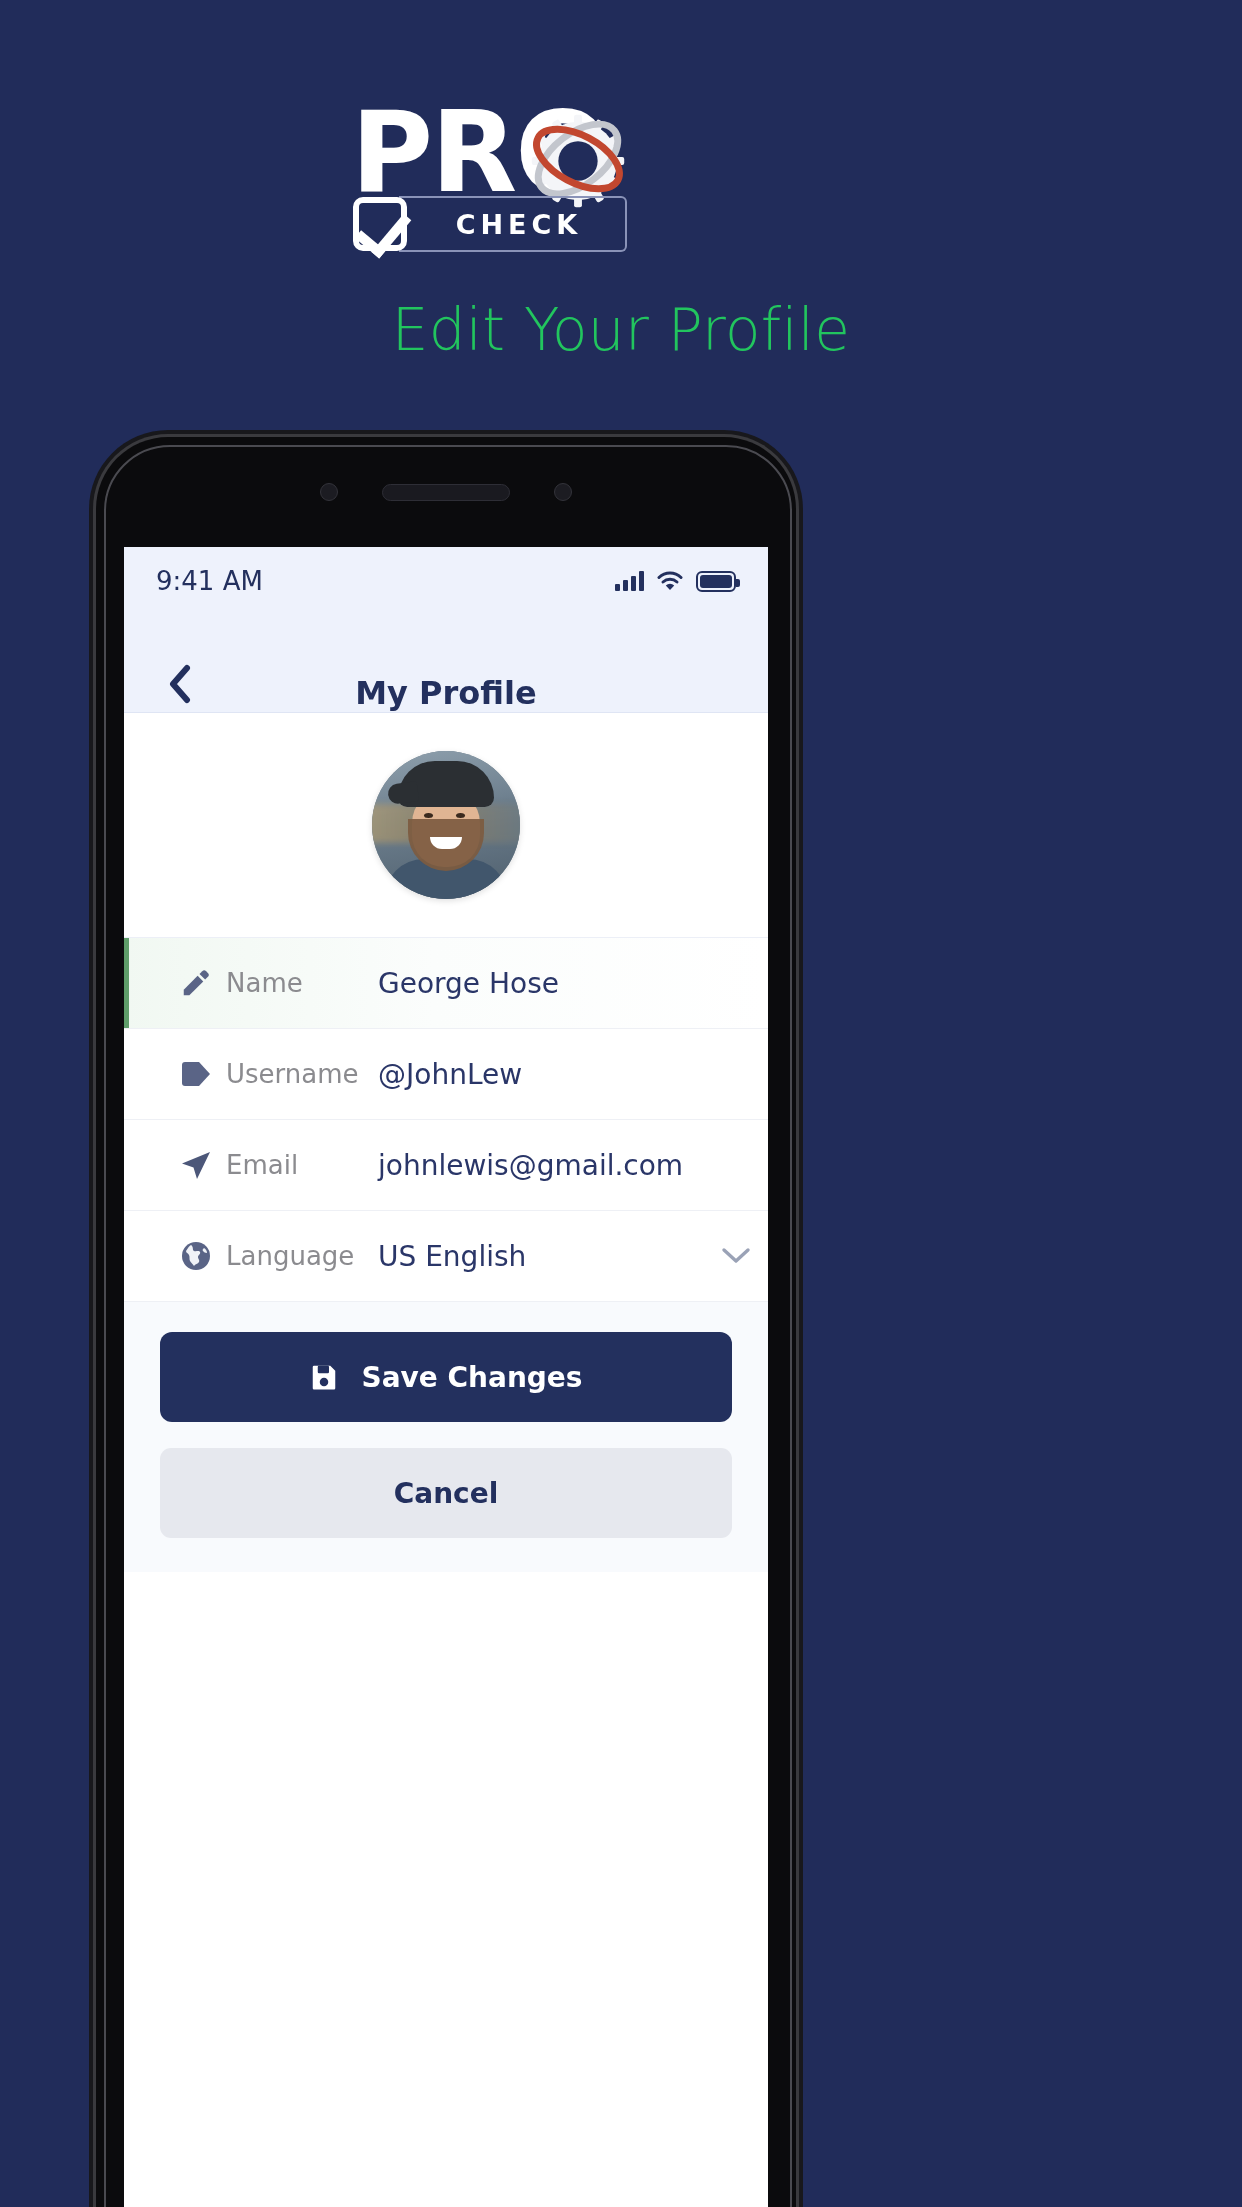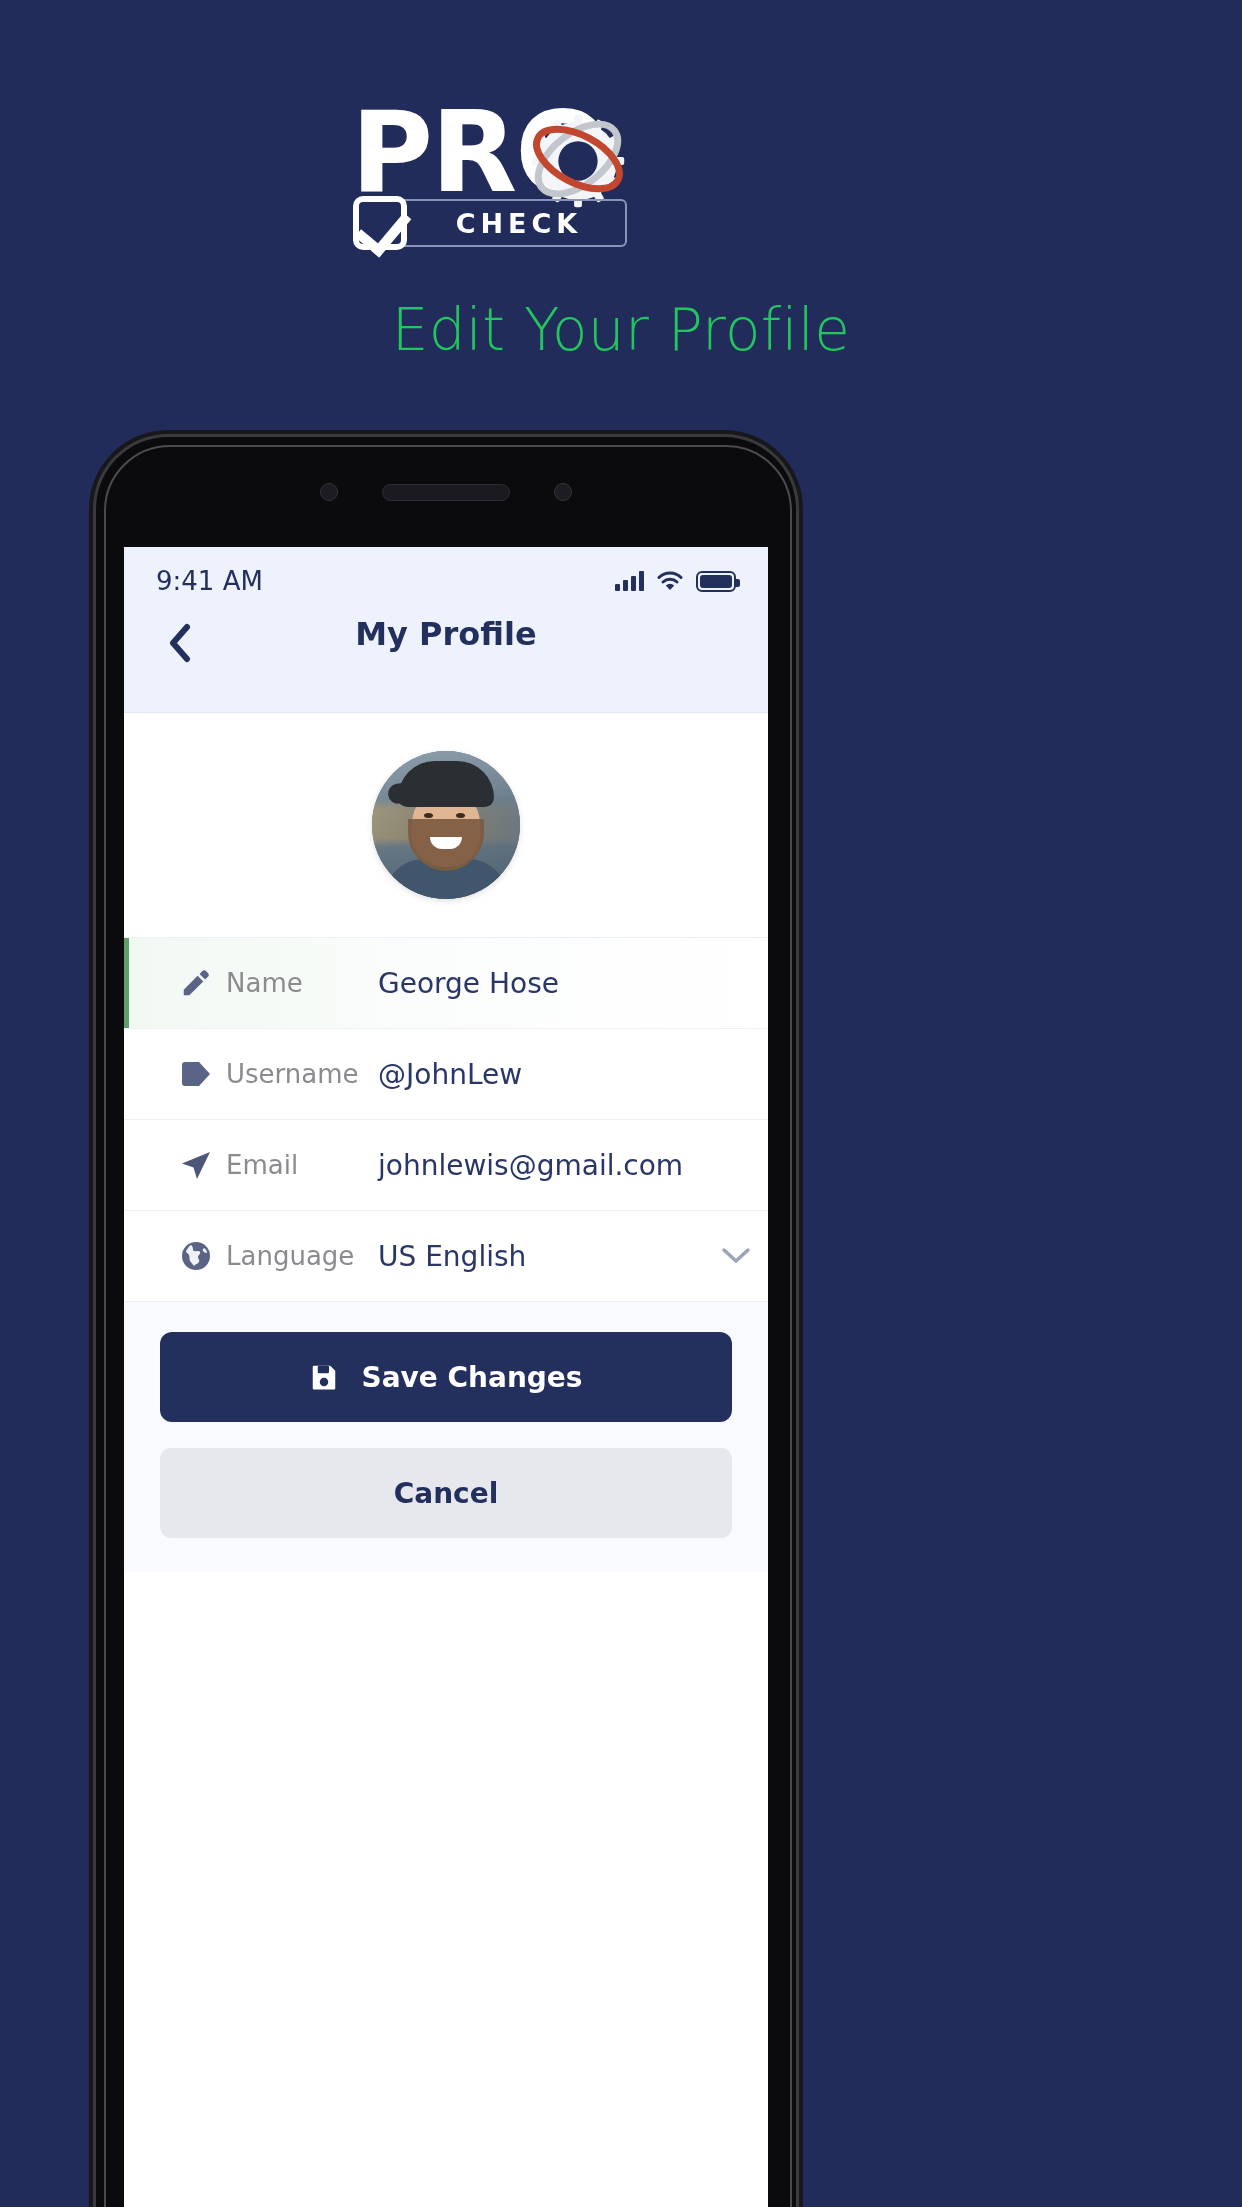--- a/index.html
+++ b/index.html
@@ -60,21 +60,21 @@
     content:"";
     position:absolute;
     left:8px; top:1px;
     width:22px; height:40px;
     border-right:10px solid #ffffff;
     border-bottom:10px solid #ffffff;
     transform:rotate(40deg);
   }
   .check-bar {
     margin-left:-8px;
-    width:228px; height:48px;
+    width:228px; height:56px;
     border:2px solid #8a93b8;
     border-left:none;
     border-radius:0 6px 6px 0;
     display:flex; align-items:center; justify-content:center;
     padding-left:14px;
   }
   .check-bar span {
     font-family:"DejaVu Sans", sans-serif;
     font-size:27px;
     font-weight:bold;
@@ -178,21 +178,21 @@
     width:4px; height:8px;
     background:#23305e;
     border-radius:0 2px 2px 0;
   }
   .batt i { display:block; width:100%; height:100%; background:#23305e; border-radius:3px; }
 
   
   #navbar {
     height:98px;
     background:#eef2fc;
-    display:flex; align-items:flex-start;
+    display:flex; align-items:flex-end;
     position:relative;
     border-bottom:1px solid #dfe5f4;
   }
   #back-btn {
     position:absolute;
     left:28px;
     width:56px; height:56px;
     display:flex; align-items:center; justify-content:center;
     cursor:pointer;
   }

